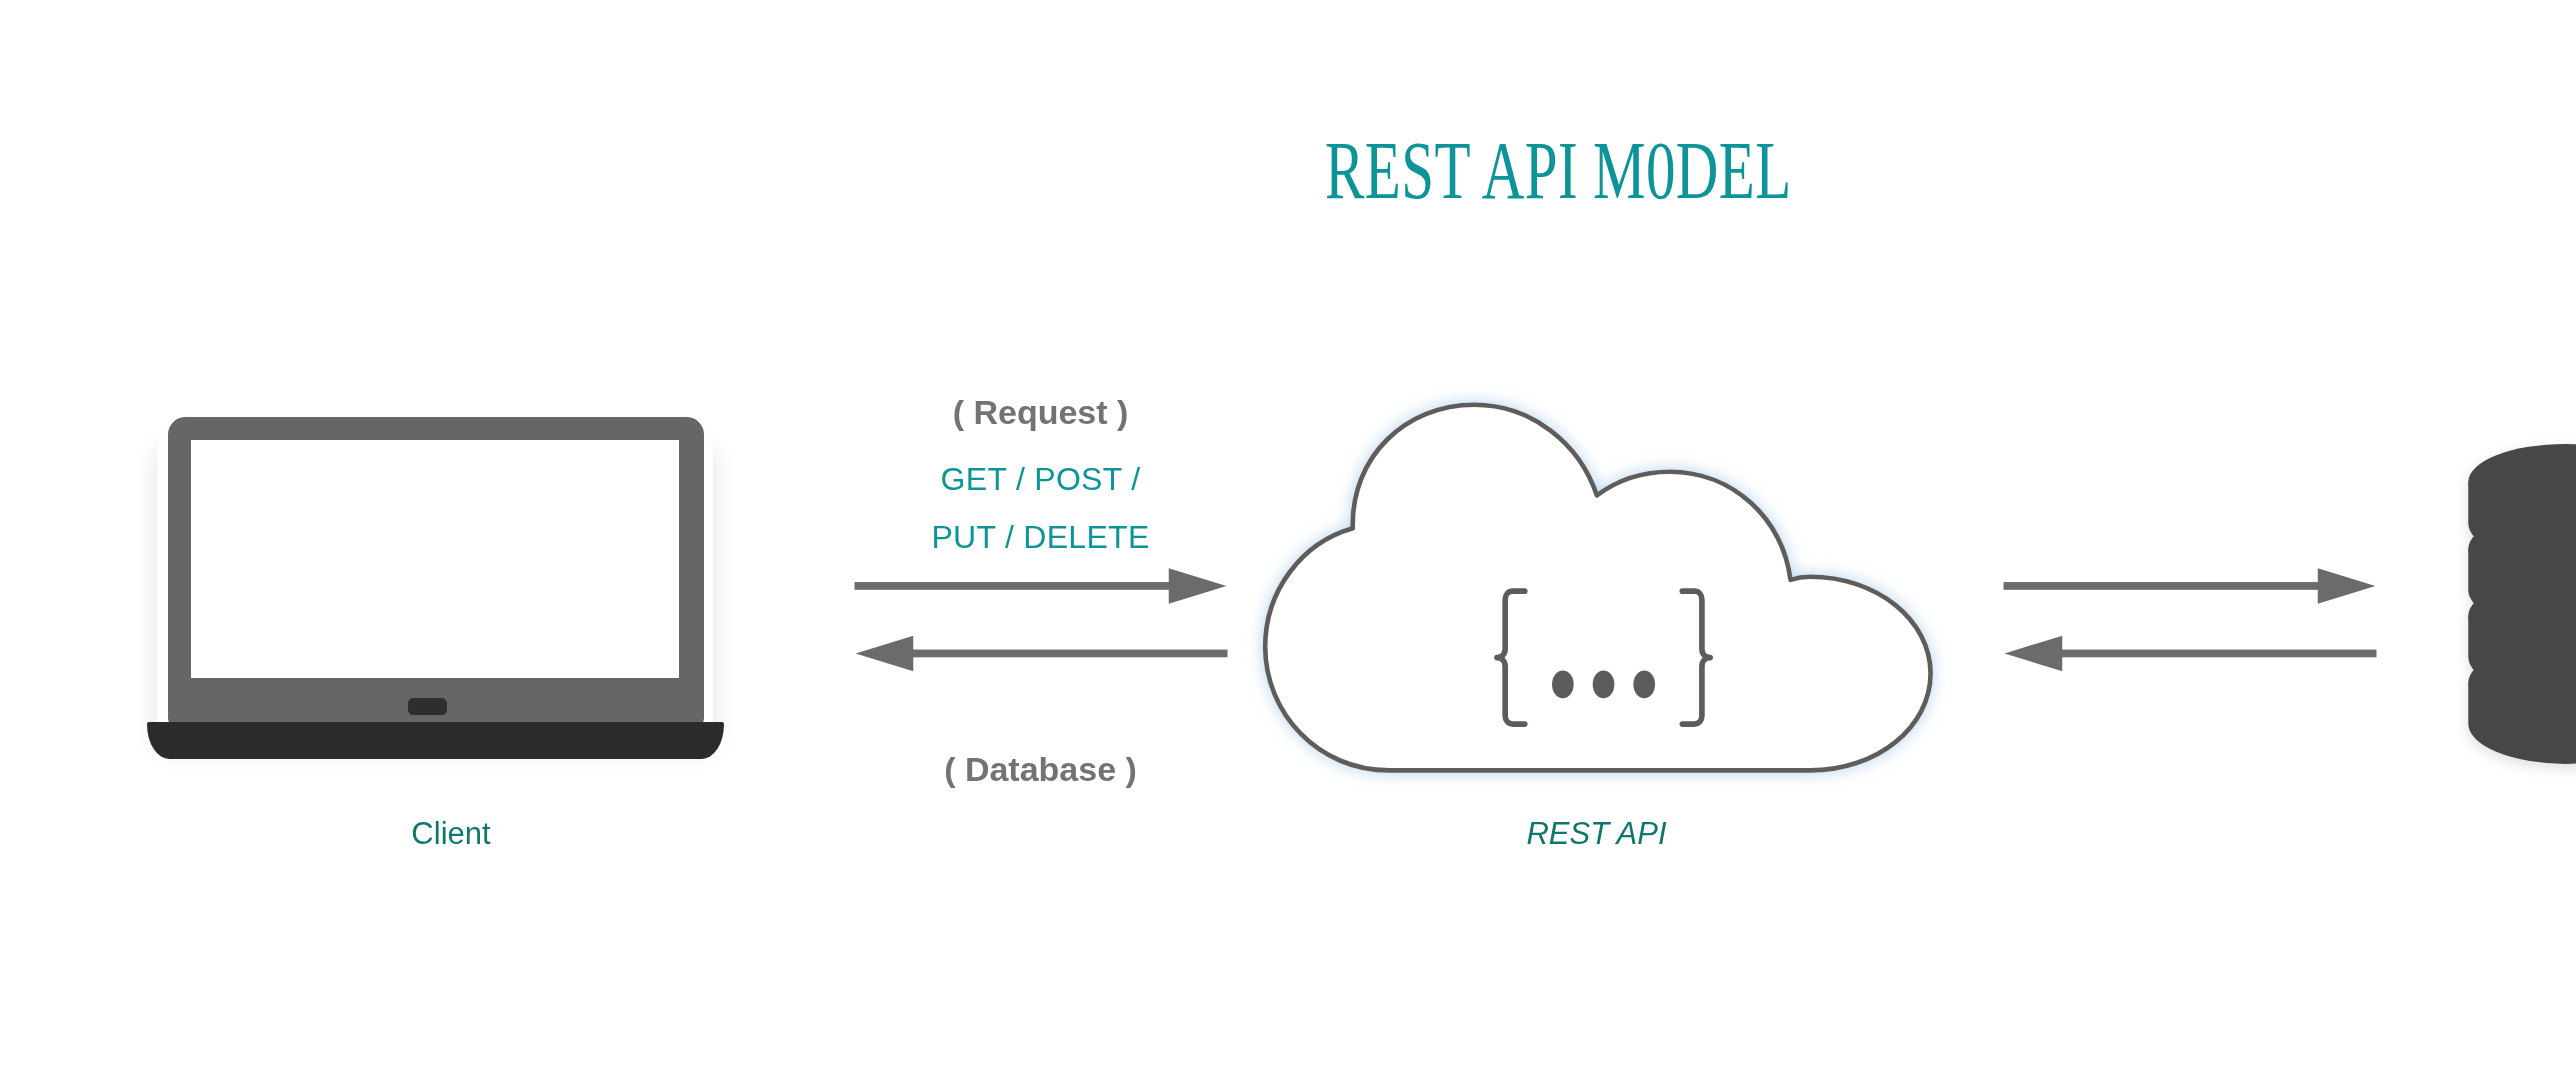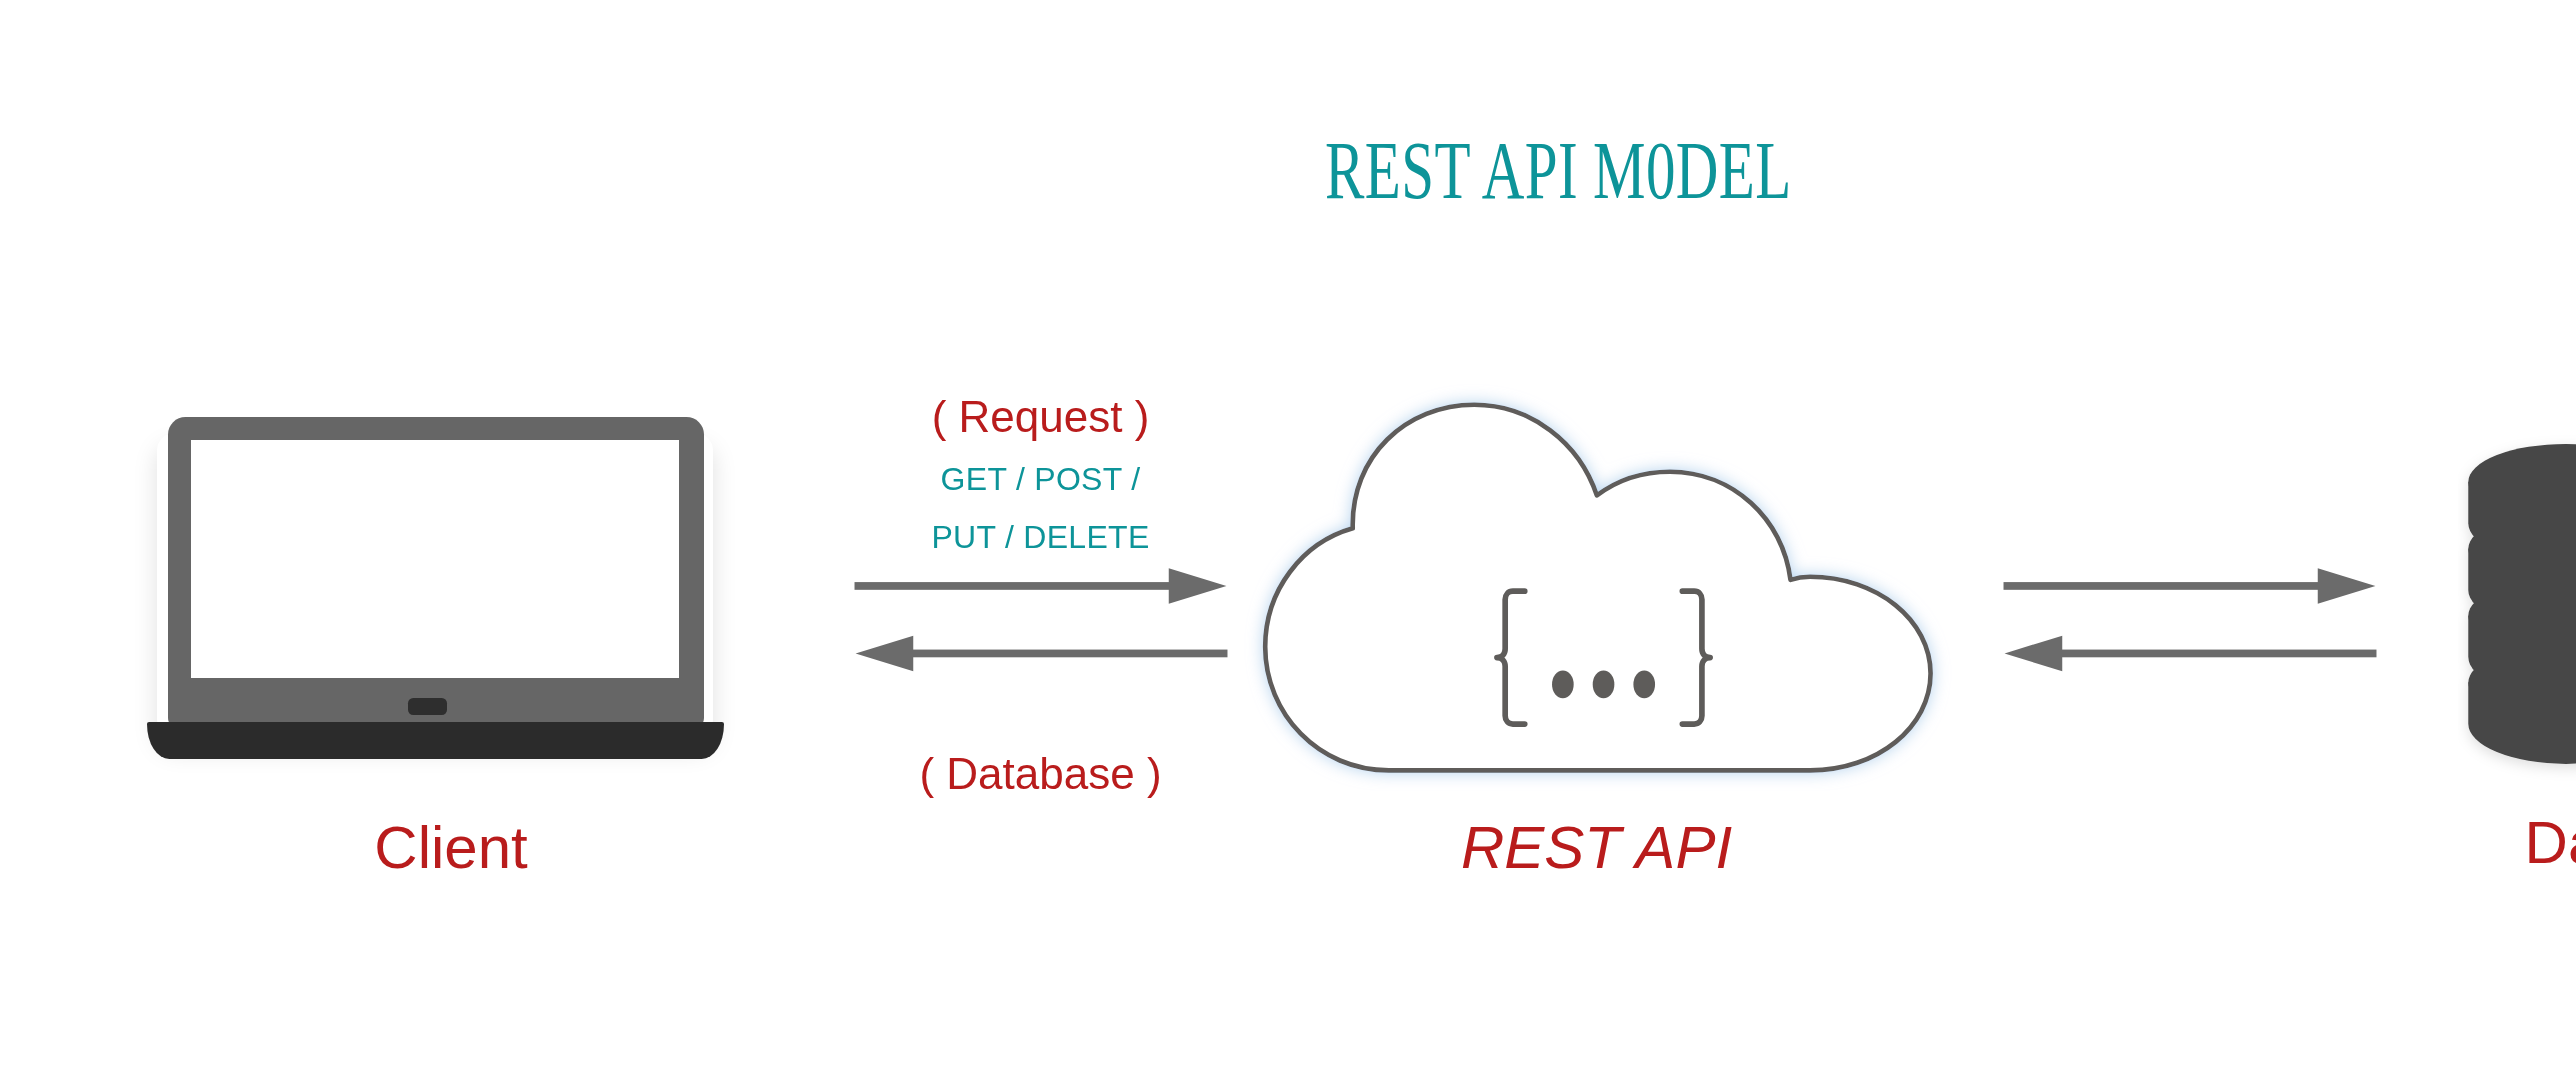--- a/index.html
+++ b/index.html
@@ -37,23 +37,23 @@
     color: #0d9499;
     transform: scaleX(0.72);
     transform-origin: 1558px 0;
     white-space: nowrap;
   }
 
   
   .node-label {
     position: absolute;
     text-align: center;
-    font-size: 60px;
-    line-height: 1;
-    color: #b91c1c;
+    font-size: 31px;
+    line-height: 1;
+    color: #0f766e;
     white-space: nowrap;
   }
   .label-client   { left: 129px;  top: 818px; width: 644px; }
   .label-api      { left: 1236px; top: 818px; width: 721px; font-style: italic; }
   .label-database { left: 2421px; top: 813px; width: 464px;  }
 
   
   .laptop {
     position: absolute;
     left: 147px;
@@ -135,23 +135,24 @@
 
   
   .mid-text {
     position: absolute;
     left: 824px;
     width: 433px;
     text-align: center;
     white-space: nowrap;
   }
   .mid-muted {
-    font-size: 44px;
-    line-height: 1;
-    color: #b91c1c;
+    font-size: 34px;
+    line-height: 1;
+    color: #737373;
+    font-weight: bold;
   }
   .mid-teal {
     font-size: 32px;
     line-height: 1;
     font-weight: normal;
     color: #0d9499;
     letter-spacing: 0.3px;
   }
   .req-paren   { top: 395px; }
   .req-verbs-1 { top: 463px; }

